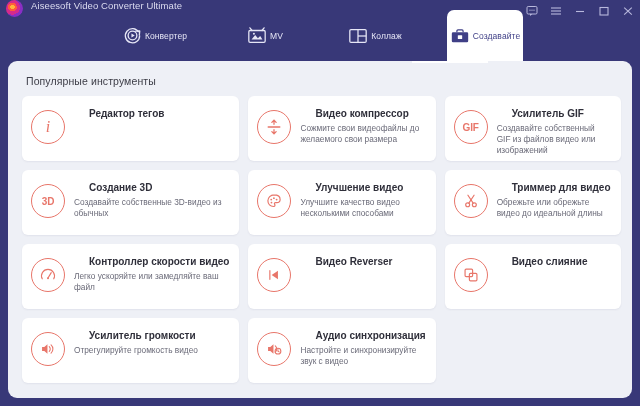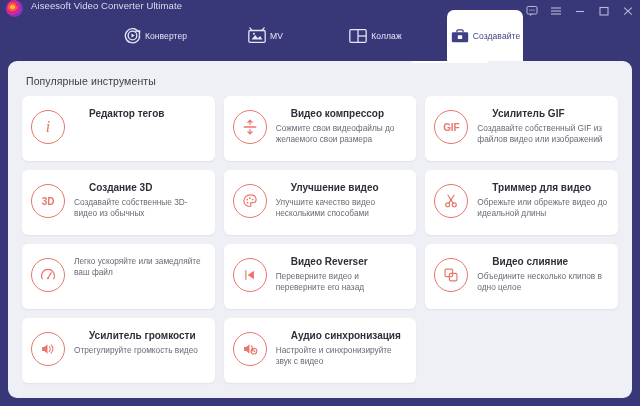--- a/index.html
+++ b/index.html
@@ -354,47 +354,46 @@
 
       <div class="card">
         <div class="card-icon">
           <svg width="18" height="18" viewBox="0 0 20 20" fill="none" stroke="currentColor" stroke-width="1.3" stroke-linecap="round">
             <path d="M3.6 14.2A7.2 7.2 0 1 1 16.4 14.2"></path>
             <line x1="10" y1="13.4" x2="13.6" y2="7.4"></line>
             <circle cx="10" cy="13.6" r="1.1" fill="currentColor" stroke="none"></circle>
           </svg>
         </div>
         <div class="card-text">
+          <div class="card-title">Контроллер скорости видео</div>
           <div class="card-desc">Легко ускоряйте или замедляйте ваш файл</div>
         </div>
       </div>
 
       <div class="card">
         <div class="card-icon">
           <svg width="18" height="18" viewBox="0 0 20 20" fill="none" stroke="currentColor" stroke-width="1.3" stroke-linejoin="round">
             <path d="M14.4 5.4 L7.4 10 L14.4 14.6 Z" fill="currentColor" stroke="none"></path>
             <line x1="5.4" y1="5.2" x2="5.4" y2="14.8" stroke-linecap="round"></line>
           </svg>
         </div>
         <div class="card-text">
           <div class="card-title">Видео Reverser</div>
-          <div class="card-desc">Переверните видео и переверните его назад</div>
         </div>
       </div>
 
       <div class="card">
         <div class="card-icon">
           <svg width="18" height="18" viewBox="0 0 20 20" fill="none" stroke="currentColor" stroke-width="1.3">
             <rect x="3.4" y="3.4" width="8.4" height="8.4" rx="1.2"></rect>
             <rect x="8.2" y="8.2" width="8.4" height="8.4" rx="1.2"></rect>
           </svg>
         </div>
         <div class="card-text">
           <div class="card-title">Видео слияние</div>
-          <div class="card-desc">Объедините несколько клипов в одно целое</div>
         </div>
       </div>
 
 
       <div class="card">
         <div class="card-icon">
           <svg width="18" height="18" viewBox="0 0 20 20" fill="none" stroke="currentColor" stroke-width="1.2" stroke-linecap="round">
             <path d="M3.4 7.8 H5.9 L9.4 4.8 V15.2 L5.9 12.2 H3.4 Z" fill="currentColor" stroke="none"></path>
             <path d="M11.4 7.4 A3.6 3.6 0 0 1 11.4 12.6"></path>
             <path d="M13.4 5.4 A6.2 6.2 0 0 1 13.4 14.6"></path>

